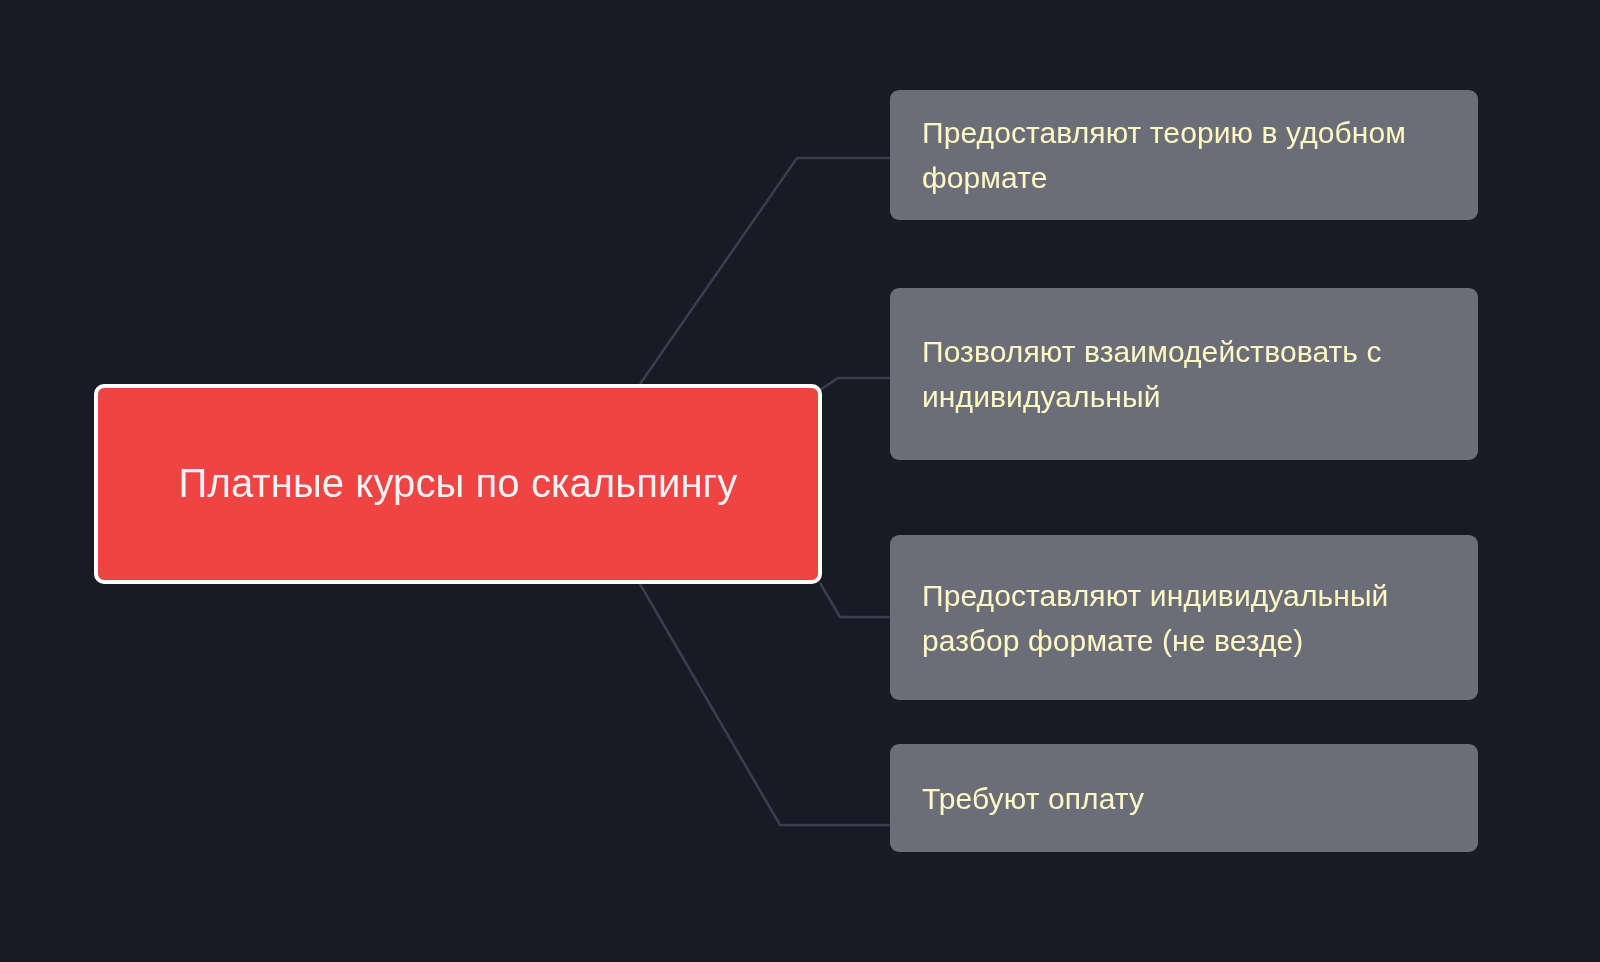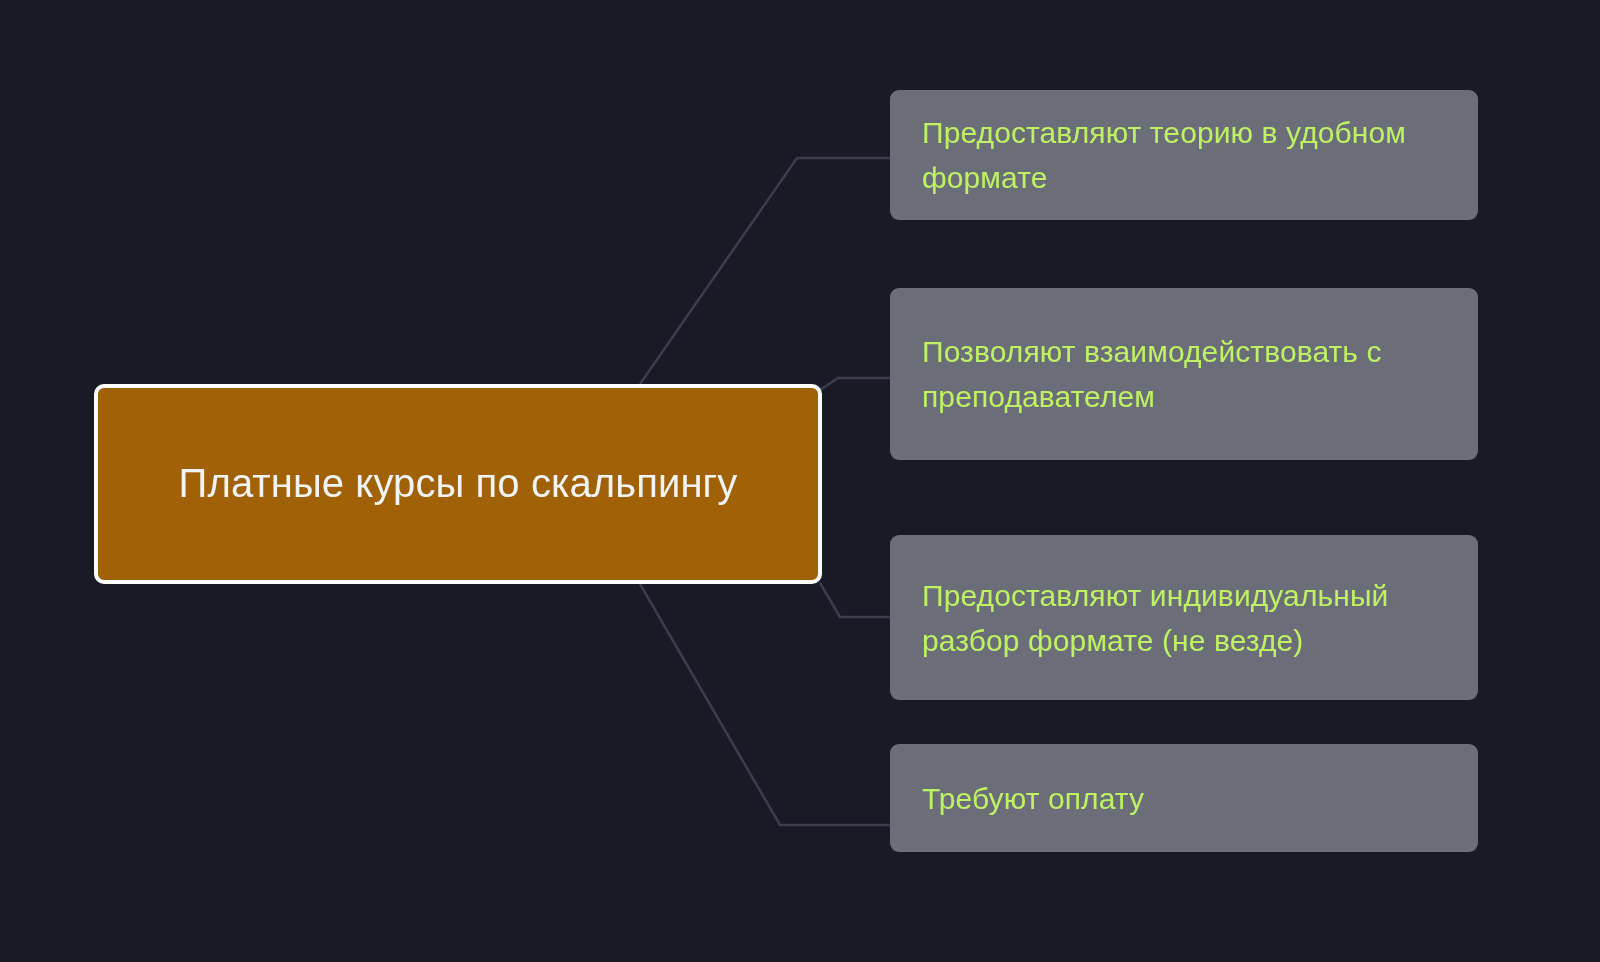--- a/index.html
+++ b/index.html
@@ -34,41 +34,41 @@
     display: flex;
     align-items: center;
   }
   .root-node {
     left: 94px;
     top: 384px;
     width: 728px;
     height: 200px;
     border: 4px solid #ffffff;
     border-radius: 10px;
-    background: #a16207;
+    background: #ef4444;
     justify-content: center;
     text-align: center;
   }
   .root-label {
     color: #f2f3f5;
     font-size: 40px;
     line-height: 1.38;
     font-weight: 400;
     padding: 0 28px;
     letter-spacing: 0.1px;
   }
   .branch-node {
     background: #6b6e78;
     border-radius: 9px;
     left: 890px;
     width: 588px;
     padding: 0 32px;
   }
   .branch-label {
-    color: #bef264;
+    color: #fef9c3;
     font-size: 30px;
     line-height: 1.5;
     font-weight: 400;
     letter-spacing: 0.1px;
   }
   .n1 { top: 90px;  height: 130px; }
   .n2 { top: 288px; height: 172px; }
   .n3 { top: 535px; height: 165px; }
   .n4 { top: 725px; height: 108px; margin-top: 19px; }
 </style>
@@ -88,21 +88,21 @@
 
   <div class="node root-node">
     <span class="root-label">Платные курсы по скальпингу</span>
   </div>
 
   <div class="node branch-node n1">
     <span class="branch-label">Предоставляют теорию в удобном формате</span>
   </div>
 
   <div class="node branch-node n2">
-    <span class="branch-label">Позволяют взаимодействовать с преподавателем</span>
+    <span class="branch-label">Позволяют взаимодействовать с индивидуальный</span>
   </div>
 
   <div class="node branch-node n3">
     <span class="branch-label">Предоставляют индивидуальный разбор формате (не везде)</span>
   </div>
 
   <div class="node branch-node n4">
     <span class="branch-label">Требуют оплату</span>
   </div>
 

